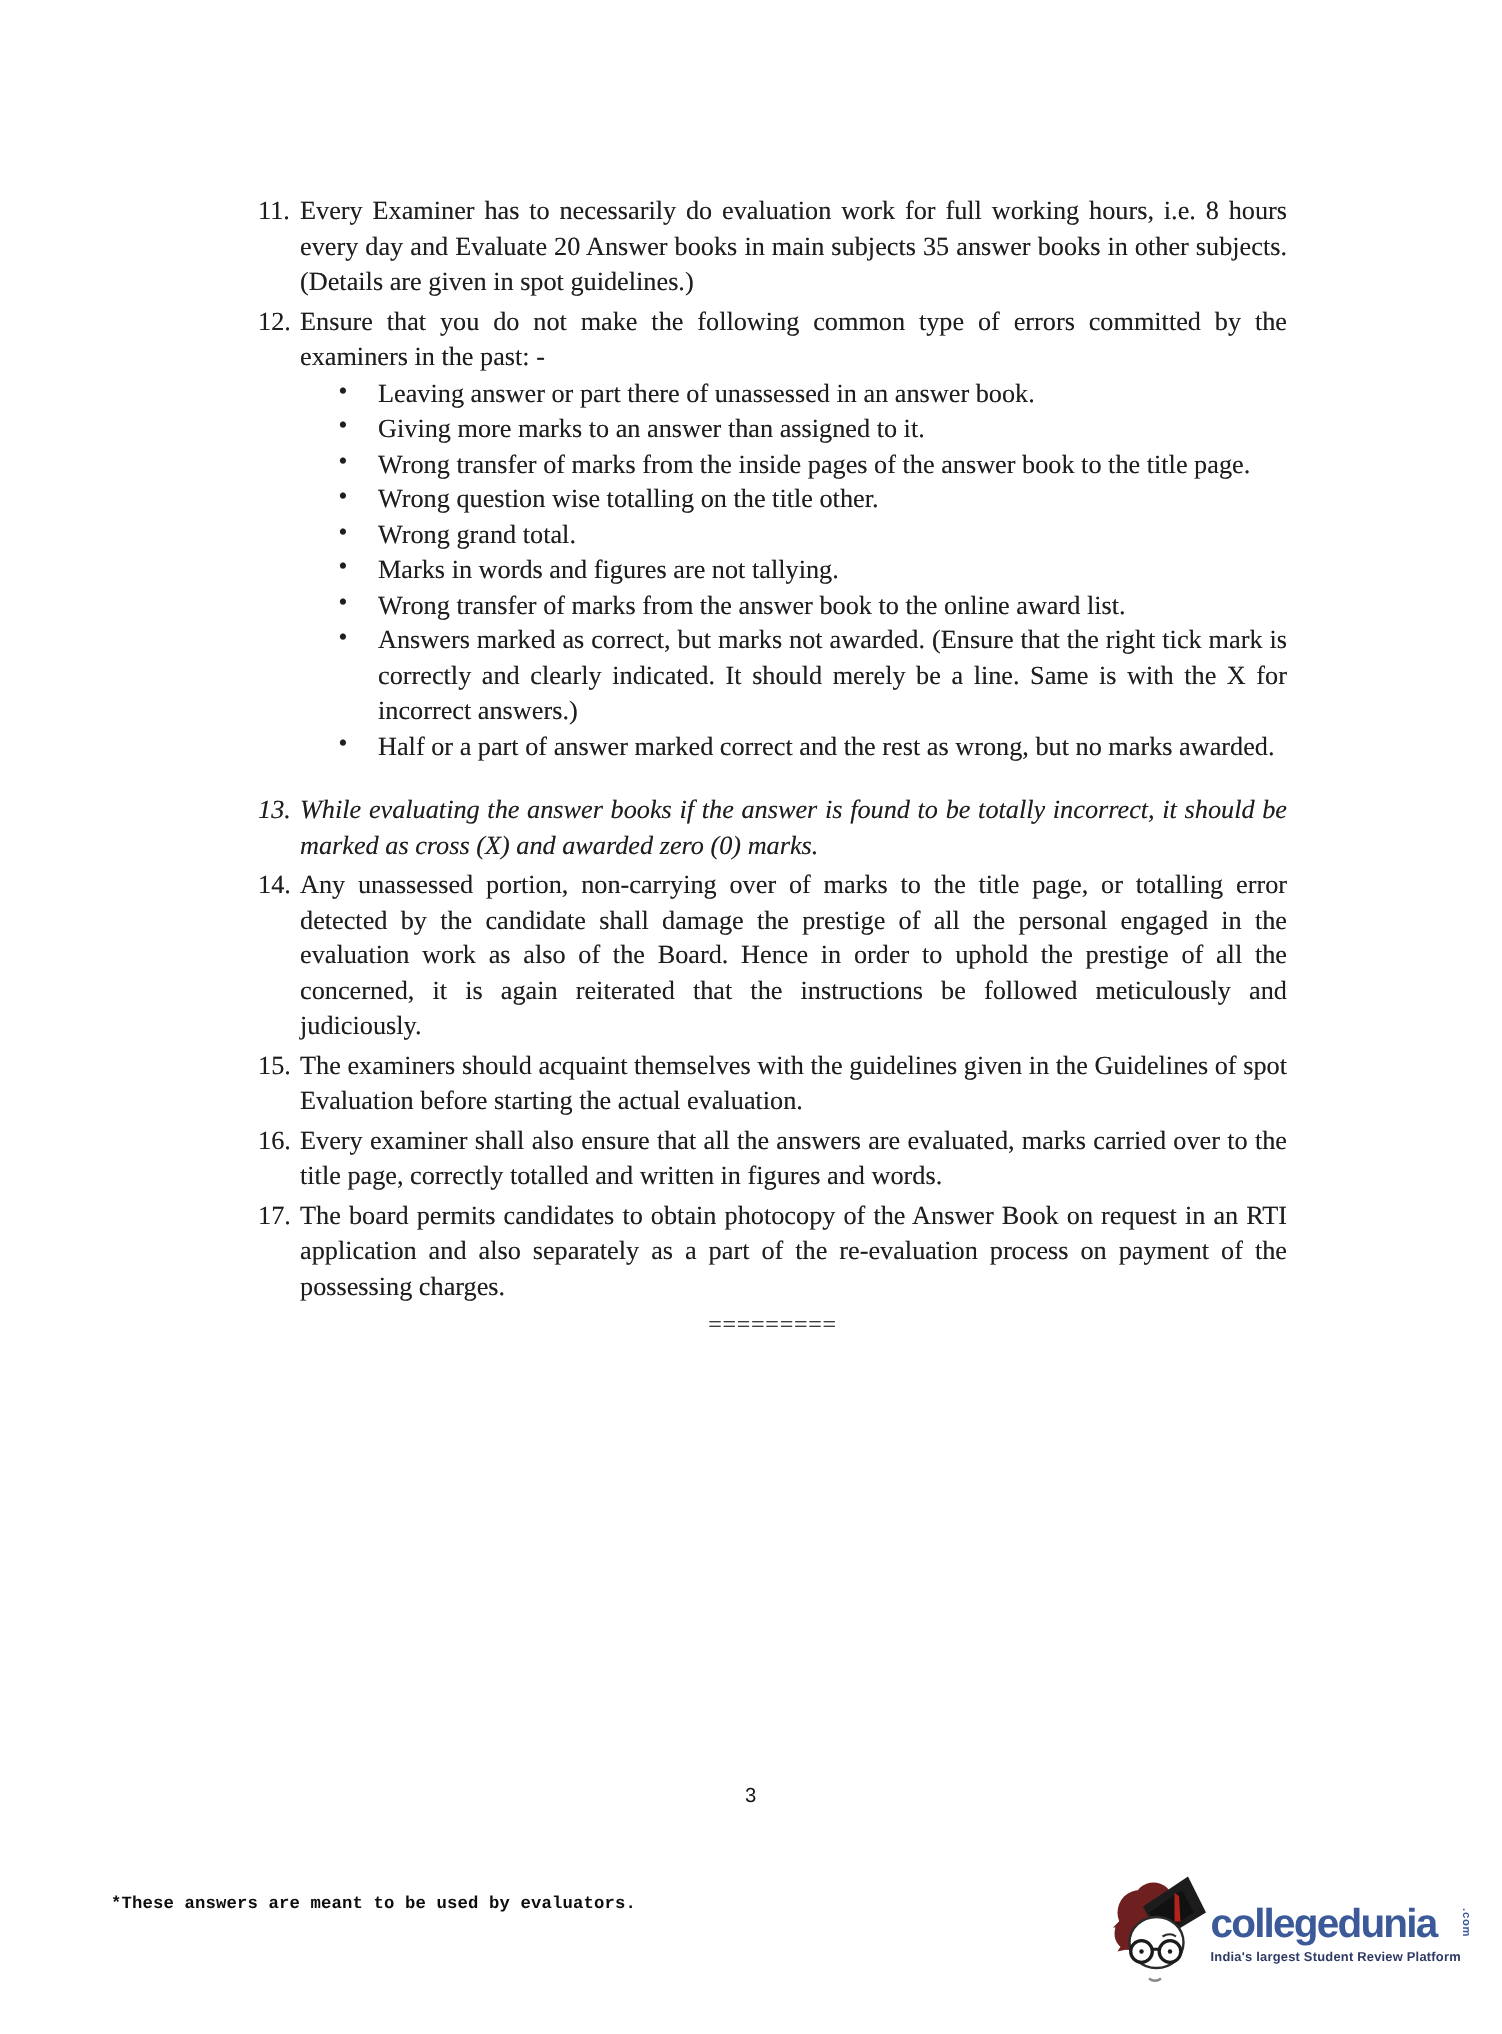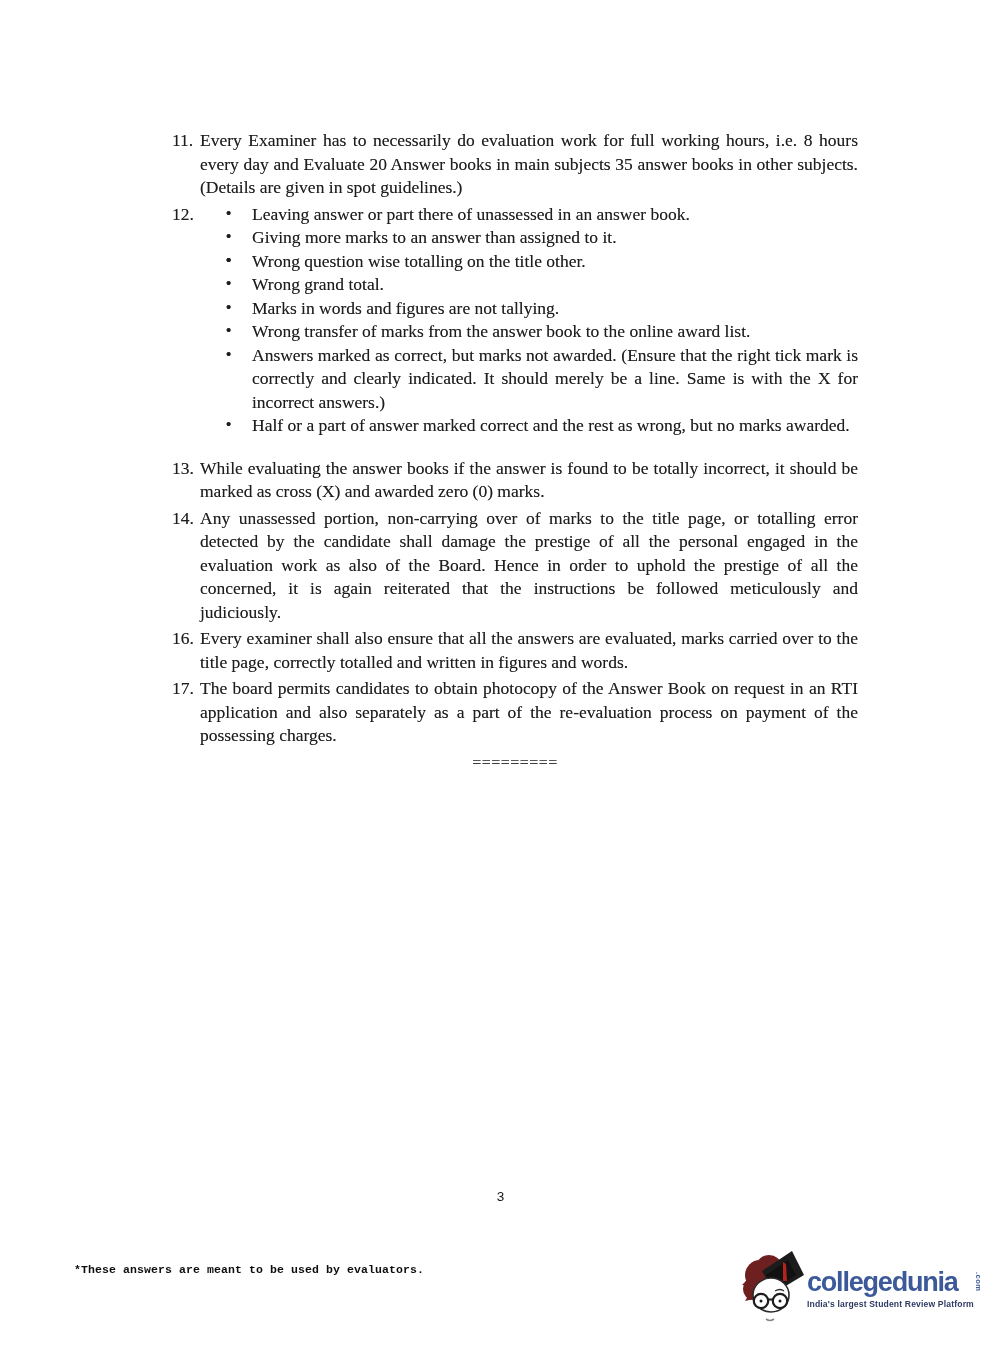--- a/index.html
+++ b/index.html
@@ -27,21 +27,21 @@
     padding-left: 28px;
     text-align: justify;
     margin-bottom: 3px;
   }
   .item .num {
     position: absolute;
     left: 0;
     top: 0;
     white-space: pre;
   }
-  .gap-before { margin-top: 19px; }
+  .gap-before { margin-top: 19px; font-style: italic; }
   .bullets { list-style: none; margin: 1px 0 1px 0; }
   .bullet {
     position: relative;
     padding-left: 52px;
     text-align: justify;
   }
   .b-mark {
     position: absolute;
     left: 26px;
     top: -1px;
@@ -122,31 +122,33 @@
 
   <main class="doc">
 
     <div class="item">
       <span class="num">11.</span>
       <div class="txt">Every Examiner has to necessarily do evaluation work for full working hours, i.e. 8 hours every day and Evaluate 20 Answer books in main subjects 35 answer books in other subjects. (Details are given in spot guidelines.)</div>
     </div>
 
     <div class="item">
       <span class="num">12.</span>
+      <div class="txt">Ensure that you do not make the following common type of errors committed by the examiners in the past: -</div>
       <ul class="bullets">
         <li class="bullet">
           <span class="b-mark">•</span>
           <span class="b-txt">Leaving answer or part there of unassessed in an answer book.</span>
         </li>
         <li class="bullet">
           <span class="b-mark">•</span>
           <span class="b-txt">Giving more marks to an answer than assigned to it.</span>
         </li>
         <li class="bullet">
           <span class="b-mark">•</span>
+          <span class="b-txt">Wrong transfer of marks from the inside pages of the answer book to the title page.</span>
         </li>
         <li class="bullet">
           <span class="b-mark">•</span>
           <span class="b-txt">Wrong question wise totalling on the title other.</span>
         </li>
         <li class="bullet">
           <span class="b-mark">•</span>
           <span class="b-txt">Wrong grand total.</span>
         </li>
         <li class="bullet">
@@ -171,20 +173,24 @@
     <div class="item gap-before">
       <span class="num">13.</span>
       <div class="txt">While evaluating the answer books if the answer is found to be totally incorrect, it should be marked as cross (X) and awarded zero (0) marks.</div>
     </div>
 
     <div class="item">
       <span class="num">14.</span>
       <div class="txt">Any unassessed portion, non-carrying over of marks to the title page, or totalling error detected by the candidate shall damage the prestige of all the personal engaged in the evaluation work as also of the Board. Hence in order to uphold the prestige of all the concerned, it is again reiterated that the instructions be followed meticulously and judiciously.</div>
     </div>
 
+    <div class="item">
+      <span class="num">15.</span>
+      <div class="txt">The examiners should acquaint themselves with the guidelines given in the Guidelines of spot Evaluation before starting the actual evaluation.</div>
+    </div>
 
     <div class="item">
       <span class="num">16.</span>
       <div class="txt">Every examiner shall also ensure that all the answers are evaluated, marks carried over to the title page, correctly totalled and written in figures and words.</div>
     </div>
 
     <div class="item">
       <span class="num">17. </span>
       <div class="txt">The board permits candidates to obtain photocopy of the Answer Book on request in an RTI application and also separately as a part of the re-evaluation process on payment of the possessing charges.</div>
     </div>

